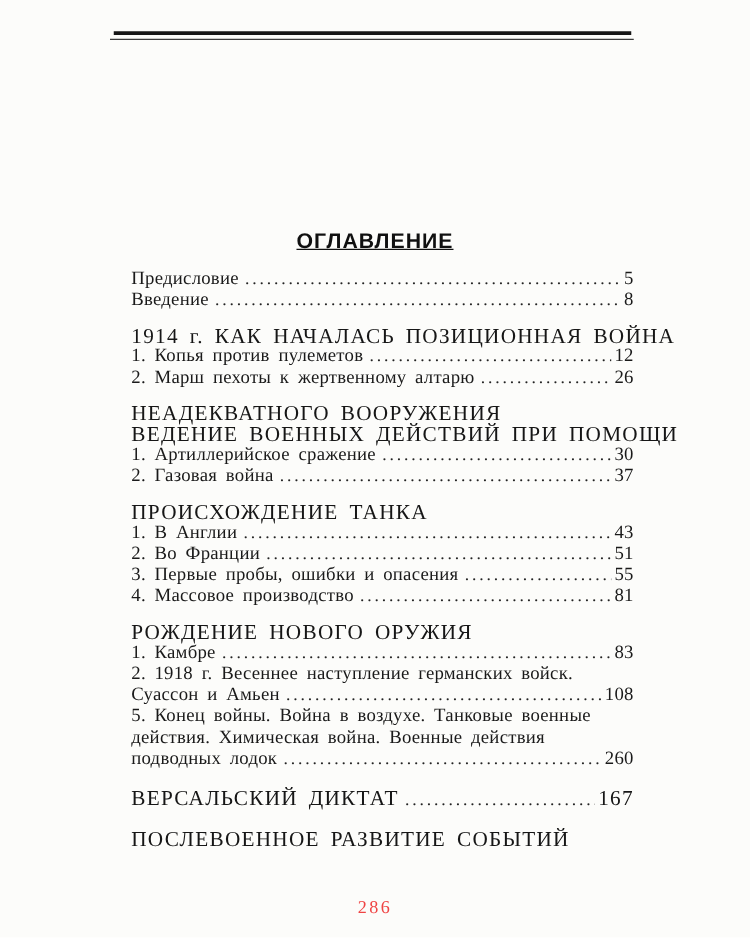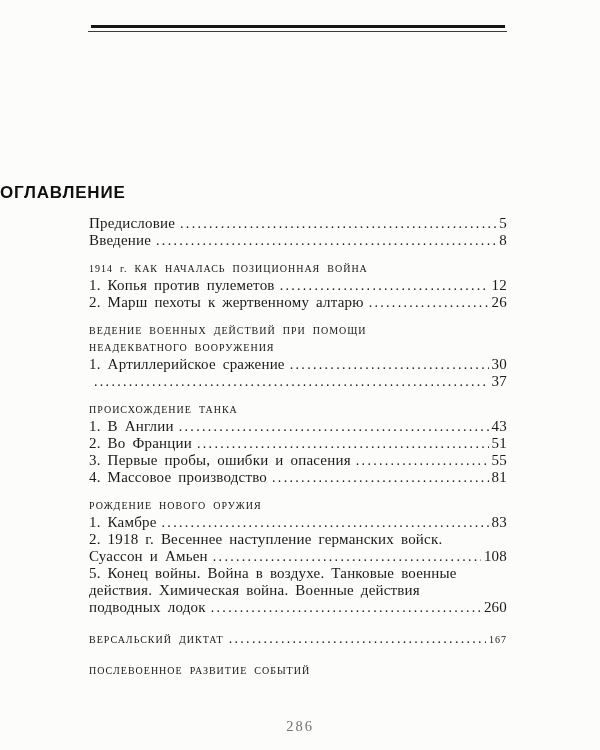--- a/index.html
+++ b/index.html
@@ -31,46 +31,48 @@
     width: 419px;
     height: 1px;
     background: #3a3a3a;
   }
   .title {
     position: absolute;
     left: 0;
     right: 0;
     top: 183px;
     margin: 0;
+    text-align: center;
     font-family: "Liberation Sans", sans-serif;
     font-weight: 800;
     font-size: 17px;
     letter-spacing: 0.8px;
     color: #101010;
+    text-decoration: underline;
   }
   .toc {
     position: absolute;
     left: 89px;
     top: 215px;
     width: 418px;
   }
-  .block { margin-top: 11px; }
+  .block { margin-top: 11px; margin-left: 16px; }
   .block.first { margin-top: 0; }
   .block.wide-gap { margin-top: 14px; }
   .row {
     display: flex;
     align-items: baseline;
     line-height: 17px;
     font-size: 15px;
     word-spacing: 3px;
     letter-spacing: 0.2px;
     white-space: nowrap;
   }
   .row.h {
-    font-size: 10px;
+    font-size: 17px;
     letter-spacing: 1px;
     word-spacing: 3.5px;
     color: #161616;
   }
   .txt { flex: 0 0 auto; white-space: nowrap; }
   .dots {
     flex: 1 1 auto;
     overflow: hidden;
     white-space: nowrap;
     margin: 0 3px 0 5px;
@@ -83,21 +85,21 @@
   }
   .pg { flex: 0 0 auto; white-space: nowrap; }
   .folio {
     position: absolute;
     left: 0;
     right: 0;
     top: 718px;
     text-align: center;
     font-size: 14.5px;
     letter-spacing: 2px;
-    color: #737373;
+    color: #ef4444;
   }
 </style>
 </head>
 <body>
 
 <div class="sheet" id="sheet" style="background: rgb(252, 252, 250); color: rgb(26, 26, 26);">
   <div class="rule-thick"></div>
   <div class="rule-thin"></div>
   <h1 class="title">ОГЛАВЛЕНИЕ</h1>
   <div class="toc" id="toc">
@@ -123,31 +125,32 @@
           <span class="pg">12</span>
         </div>
         <div class="row">
           <span class="txt">2. Марш пехоты к жертвенному алтарю</span>
           <span class="dots"></span>
           <span class="pg">26</span>
         </div>
       </div>
       <div class="block">
         <div class="row h">
+          <span class="txt">НЕАДЕКВАТНОГО ВООРУЖЕНИЯ</span>
+        </div>
+        <div class="row h">
           <span class="txt">ВЕДЕНИЕ ВОЕННЫХ ДЕЙСТВИЙ ПРИ ПОМОЩИ</span>
         </div>
-        <div class="row h">
-          <span class="txt">НЕАДЕКВАТНОГО ВООРУЖЕНИЯ</span>
-        </div>
         <div class="row">
           <span class="txt">1. Артиллерийское сражение</span>
           <span class="dots"></span>
           <span class="pg">30</span>
         </div>
         <div class="row">
+          <span class="txt">2. Газовая война</span>
           <span class="dots"></span>
           <span class="pg">37</span>
         </div>
       </div>
       <div class="block">
         <div class="row h">
           <span class="txt">ПРОИСХОЖДЕНИЕ ТАНКА</span>
         </div>
         <div class="row">
           <span class="txt">1. В Англии</span>

